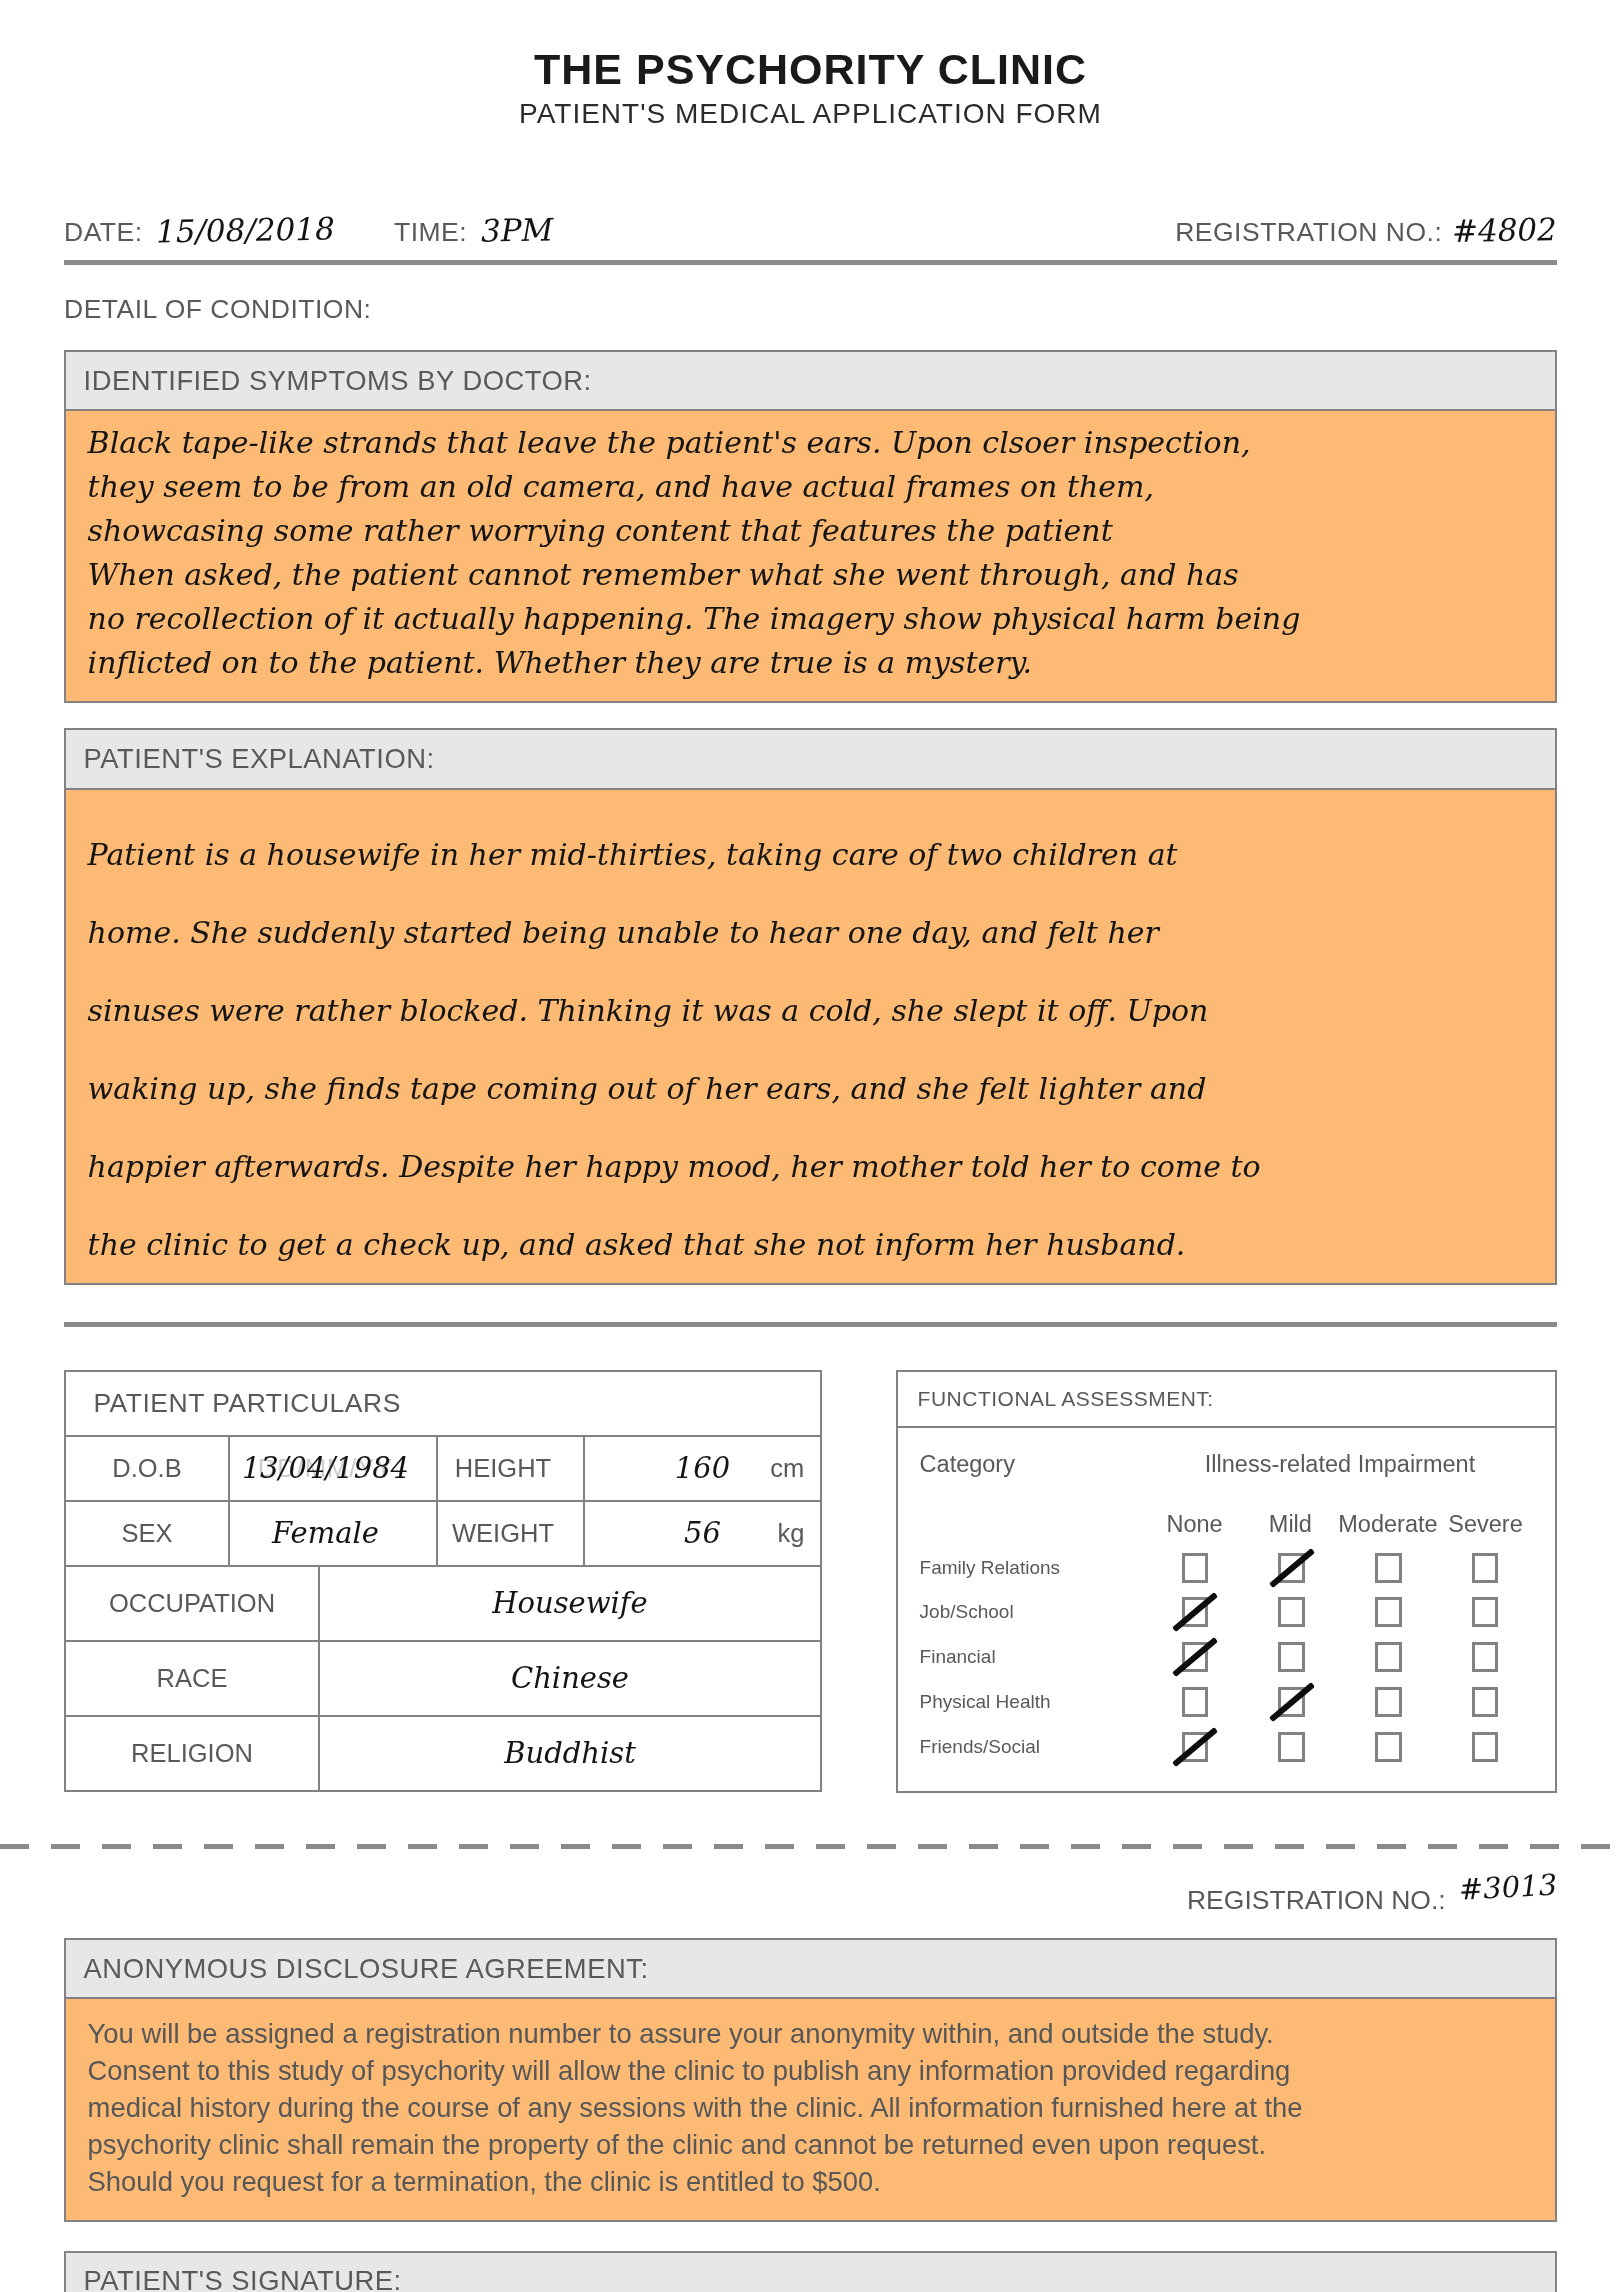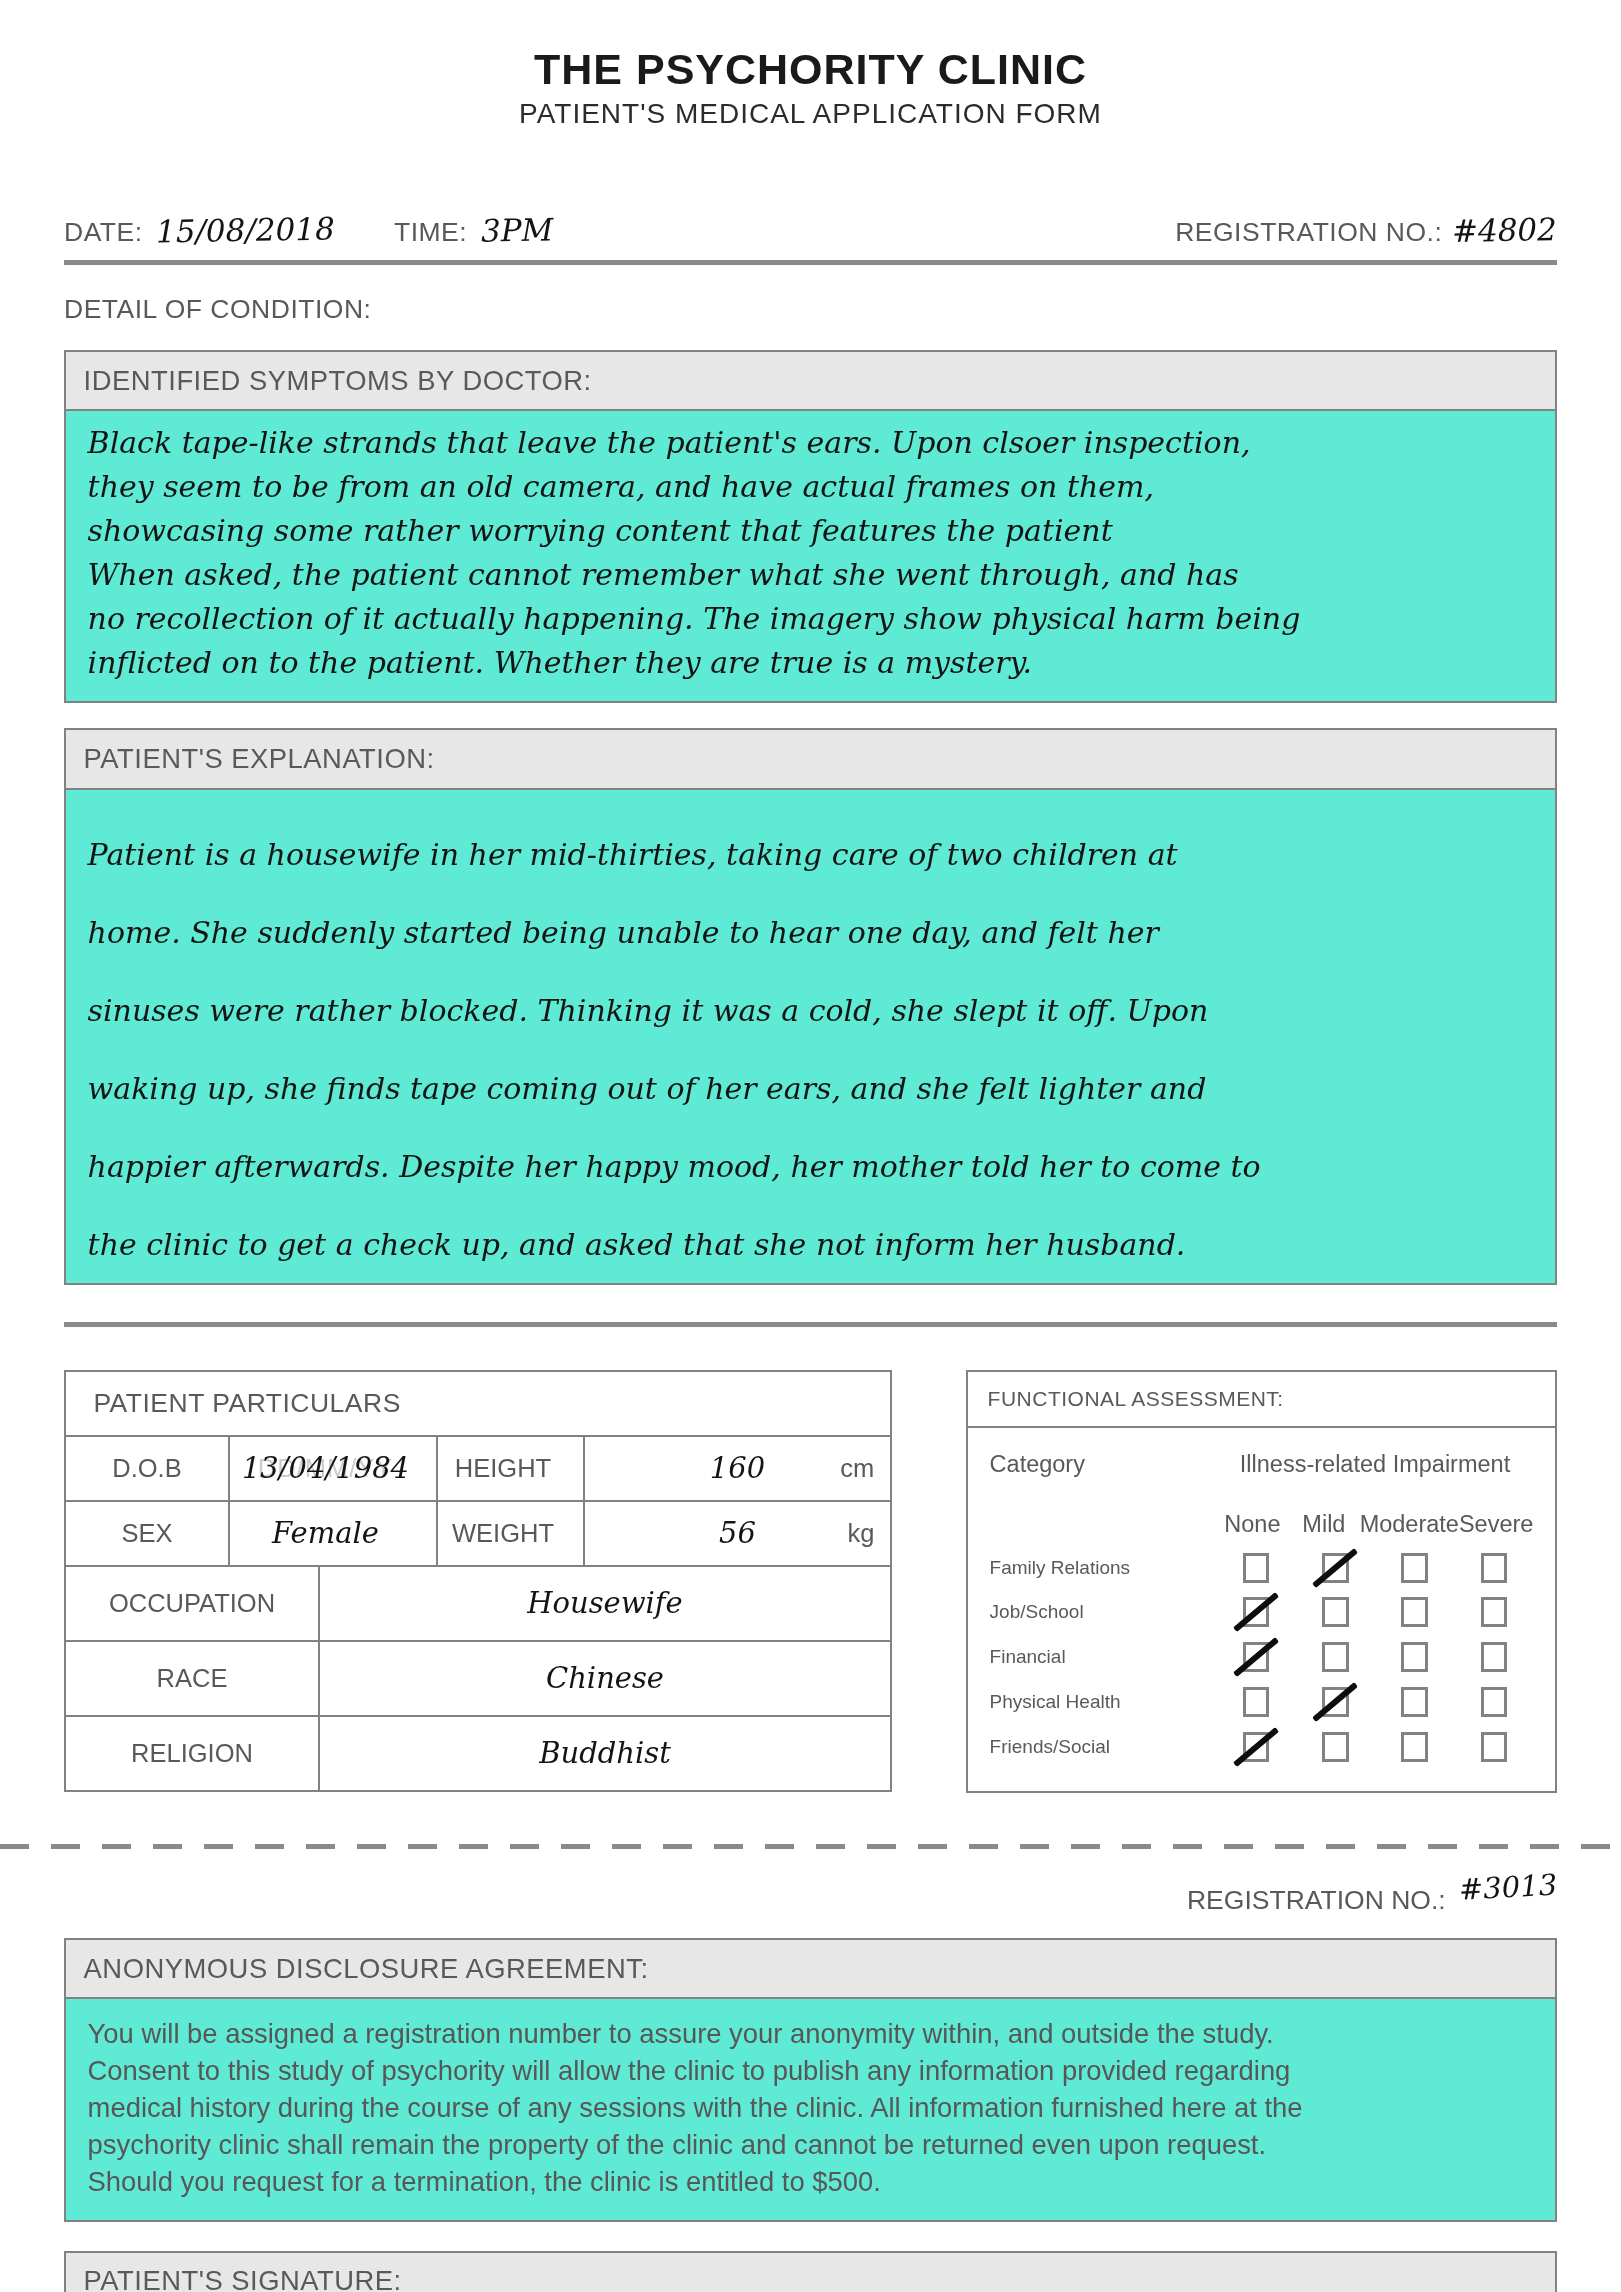--- a/index.html
+++ b/index.html
@@ -25,26 +25,26 @@
   .meta-hand{font-size:31px;margin-left:13.7px;display:inline-block;transform:rotate(-1deg);}
   .time-group{margin-left:59px;}
   .reg-group{margin-left:auto;}
   .reg-hand{font-size:31px;margin-left:9.8px;display:inline-block;transform:rotate(-1deg);}
   .rule{height:4.9px;background:#8a8a8a;margin:11.8px 64px 0;}
   .detail-label{margin:29px 64px 0;font-size:26.5px;letter-spacing:0.5px;}
   
   .section-box{margin:25.5px 64px 0;border:2.9px solid var(--bd);}
   .section-header{background:var(--fill);border-bottom:2.9px solid var(--bd);
     padding:12.7px 17.6px;font-size:27.4px;letter-spacing:0.5px;color:var(--label);}
-  .section-body{background:#5eead4;padding:9.8px 21.6px 15.7px;}
+  .section-body{background:#fdba74;padding:9.8px 21.6px 15.7px;}
   .hand-line{font-size:30px;line-height:44px;white-space:nowrap;}
   .exp-body .hand-line{line-height:46px;margin-top:32px;}
   
   .panels{margin:43px 64px 0;display:flex;gap:74px;align-items:flex-start;}
-  .pp{width:828px;border:2.9px solid var(--bd);}
+  .pp{width:758px;border:2.9px solid var(--bd);}
   .pp-header{padding:15.7px 27.4px;font-size:26.5px;letter-spacing:0.5px;}
   .pp-row{display:grid;border-top:2.9px solid var(--bd);}
   .cols4{grid-template-columns:147px 208px 147px 1fr;}
   .cols2{grid-template-columns:252px 1fr;}
   .pp-row>div{display:flex;align-items:center;justify-content:center;}
   .pp-row>div+div{border-left:2.9px solid var(--bd);}
   .pp-label{font-size:25.5px;color:var(--label);}
   .r-sm>div{min-height:63px;margin-left:15px;}
   .r-lg>div{min-height:73px;}
   .pp-value{position:relative;}

